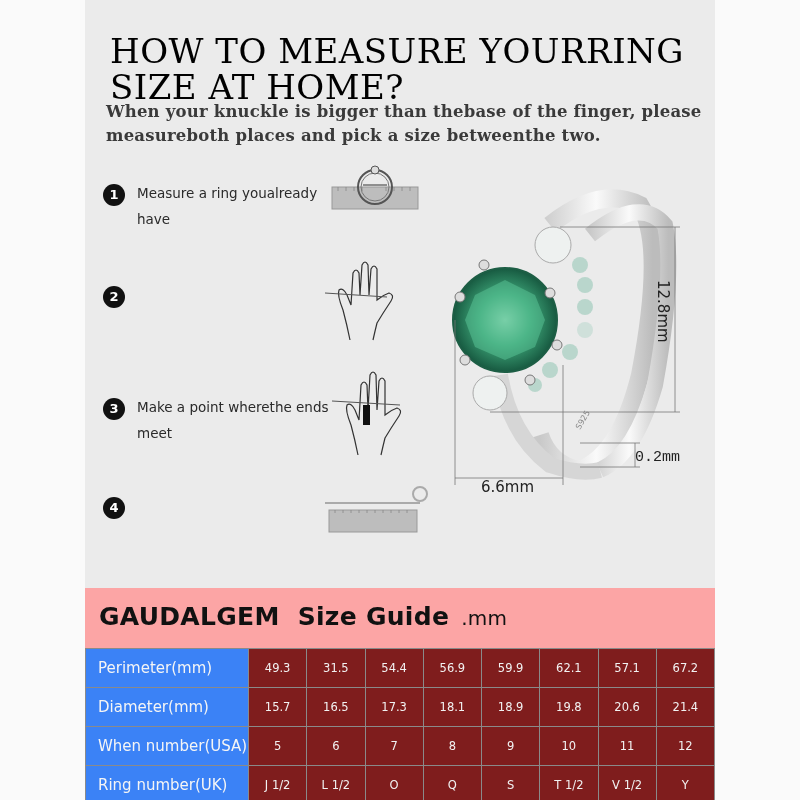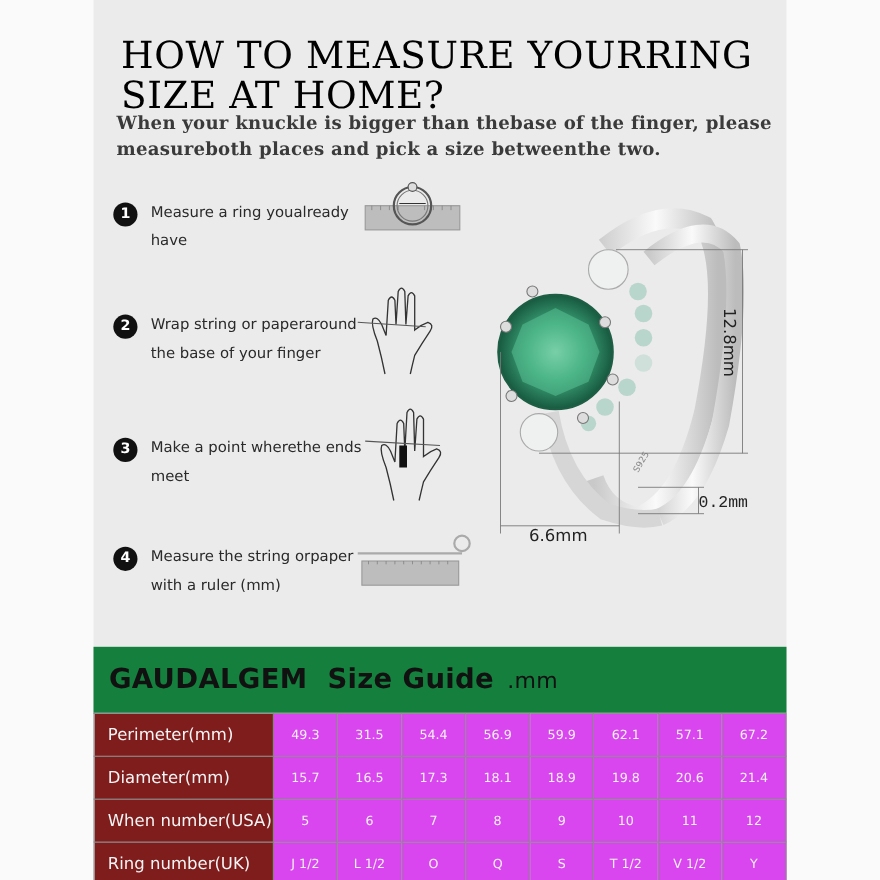--- a/index.html
+++ b/index.html
@@ -6,26 +6,26 @@
   body{width:800px;height:800px;background:#fafafa;position:relative;overflow:hidden;font-family:"DejaVu Sans",sans-serif;}
   .panel{position:absolute;left:85px;top:0;width:630px;height:800px;background:#ebebeb;}
   .title{position:absolute;left:12px;top:20px;width:610px;font-family:"DejaVu Serif",serif;font-size:34px;line-height:36px;color:#000000;letter-spacing:0.5px;margin:13px;font-weight:normal;}
   .subtitle{position:absolute;left:4px;top:100px;width:600px;font-family:"DejaVu Serif",serif;font-size:16.5px;line-height:24px;color:#3a3a3a;font-weight:bold;letter-spacing:0.2px;margin-left:17px;}
   .step{position:absolute;left:18px;width:360px;height:60px;}
   .step .num{position:absolute;left:0;top:4px;width:22px;height:22px;border-radius:50%;background:#111;color:#fff;font-size:13px;font-weight:bold;text-align:center;line-height:22px;}
   .step .txt{position:absolute;left:34px;top:0;width:200px;font-size:13.5px;line-height:26px;color:#2a2a2a;}
   .ill{position:absolute;}
   .ring-area{position:absolute;left:355px;top:185px;width:275px;height:325px;}
   .dim{position:absolute;font-size:15px;color:#222;font-family:"DejaVu Sans",sans-serif;}
-  .guide-head{position:absolute;left:0;top:588px;width:630px;height:60px;background:#15803d;}
+  .guide-head{position:absolute;left:0;top:588px;width:630px;height:60px;background:#fca5a5;}
   .guide-brand{position:absolute;left:14px;top:14px;font-size:25px;font-weight:bold;color:#111;letter-spacing:0.3px;}
   .guide-unit{font-size:20px;font-weight:normal;margin-left:12px;}
   table.sz{position:absolute;left:0;top:648px;width:630px;border-collapse:collapse;table-layout:fixed;}
-  table.sz td{height:38px;border:1px solid #8a8a8a;text-align:center;font-size:11.5px;color:#f2f2f2;background:#d946ef;padding:0;}
-  table.sz td.lbl{background:#7f1d1d;text-align:left;padding-left:12px;font-size:15px;color:#f5f5f5;width:150px;}
+  table.sz td{height:38px;border:1px solid #8a8a8a;text-align:center;font-size:11.5px;color:#f2f2f2;background:#7f1d1d;padding:0;}
+  table.sz td.lbl{background:#3b82f6;text-align:left;padding-left:12px;font-size:15px;color:#f5f5f5;width:150px;}
 </style>
 </head>
 <body>
 
 <div class="panel">
 
   <h1 class="title">HOW TO MEASURE YOURRING SIZE AT HOME?</h1>
   <div class="subtitle">When your knuckle is bigger than thebase of the finger, please measureboth places and pick a size betweenthe two.</div>
 
   <div class="step" style="top:180px">
@@ -45,21 +45,20 @@
         <line x1="80" y1="22" x2="80" y2="26"></line>
     </g>
     <circle cx="45" cy="22" r="17" fill="none" stroke="#555" stroke-width="2"></circle>
     <circle cx="45" cy="22" r="14" fill="none" stroke="#777" stroke-width="1"></circle>
     <circle cx="45" cy="5" r="4" fill="#ddd" stroke="#555"></circle>
     <line x1="33" y1="20" x2="57" y2="20" stroke="#333" stroke-width="1"></line>
   </svg>
 
   <div class="step" style="top:282px">
     <div class="num">2</div>
-    <div class="txt">Wrap string or paperaround the base of your finger</div>
   </div>
   <svg class="ill" style="left:240px;top:255px" width="80" height="90">
     <g fill="none" stroke="#333" stroke-width="1.2">
       <path d="M25 85 Q22 70 18 55 Q12 40 14 35 Q18 32 22 40 L26 50 L28 18 Q31 12 34 18 L35 40 L37 10 Q40 4 43 10 L44 40 L46 14 Q49 8 52 14 L52 45 Q58 40 64 38 Q70 40 66 46 Q58 58 52 68 Q50 76 48 85"></path>
     </g>
     <line x1="0" y1="38" x2="62" y2="42" stroke="#555" stroke-width="1"></line>
   </svg>
 
   <div class="step" style="top:394px">
     <div class="num">3</div>
@@ -68,21 +67,20 @@
   <svg class="ill" style="left:245px;top:365px" width="85" height="95">
     <g fill="none" stroke="#333" stroke-width="1.2">
       <path d="M28 90 Q25 75 21 60 Q15 45 17 40 Q21 37 25 45 L29 55 L31 20 Q34 14 37 20 L38 45 L40 10 Q43 4 46 10 L47 45 L49 16 Q52 10 55 16 L55 50 Q61 45 67 43 Q73 45 69 51 Q61 63 55 73 Q53 81 51 90"></path>
     </g>
     <line x1="2" y1="36" x2="70" y2="40" stroke="#555" stroke-width="1"></line>
     <rect x="33" y="40" width="7" height="20" fill="#111"></rect>
   </svg>
 
   <div class="step" style="top:493px">
     <div class="num">4</div>
-    <div class="txt">Measure the string orpaper with a ruler (mm)</div>
   </div>
   <svg class="ill" style="left:240px;top:484px" width="110" height="50">
     <line x1="0" y1="19" x2="95" y2="19" stroke="#aaa" stroke-width="2"></line>
     <circle cx="95" cy="10" r="7" fill="none" stroke="#aaa" stroke-width="2"></circle>
     <rect x="4" y="26" width="88" height="22" fill="#bdbdbd" stroke="#999"></rect>
     <g stroke="#888" stroke-width="0.8">
       <line x1="10" y1="26" x2="10" y2="29"></line>
         <line x1="18" y1="26" x2="18" y2="29"></line>
         <line x1="26" y1="26" x2="26" y2="29"></line>
       <line x1="34" y1="26" x2="34" y2="29"></line>

